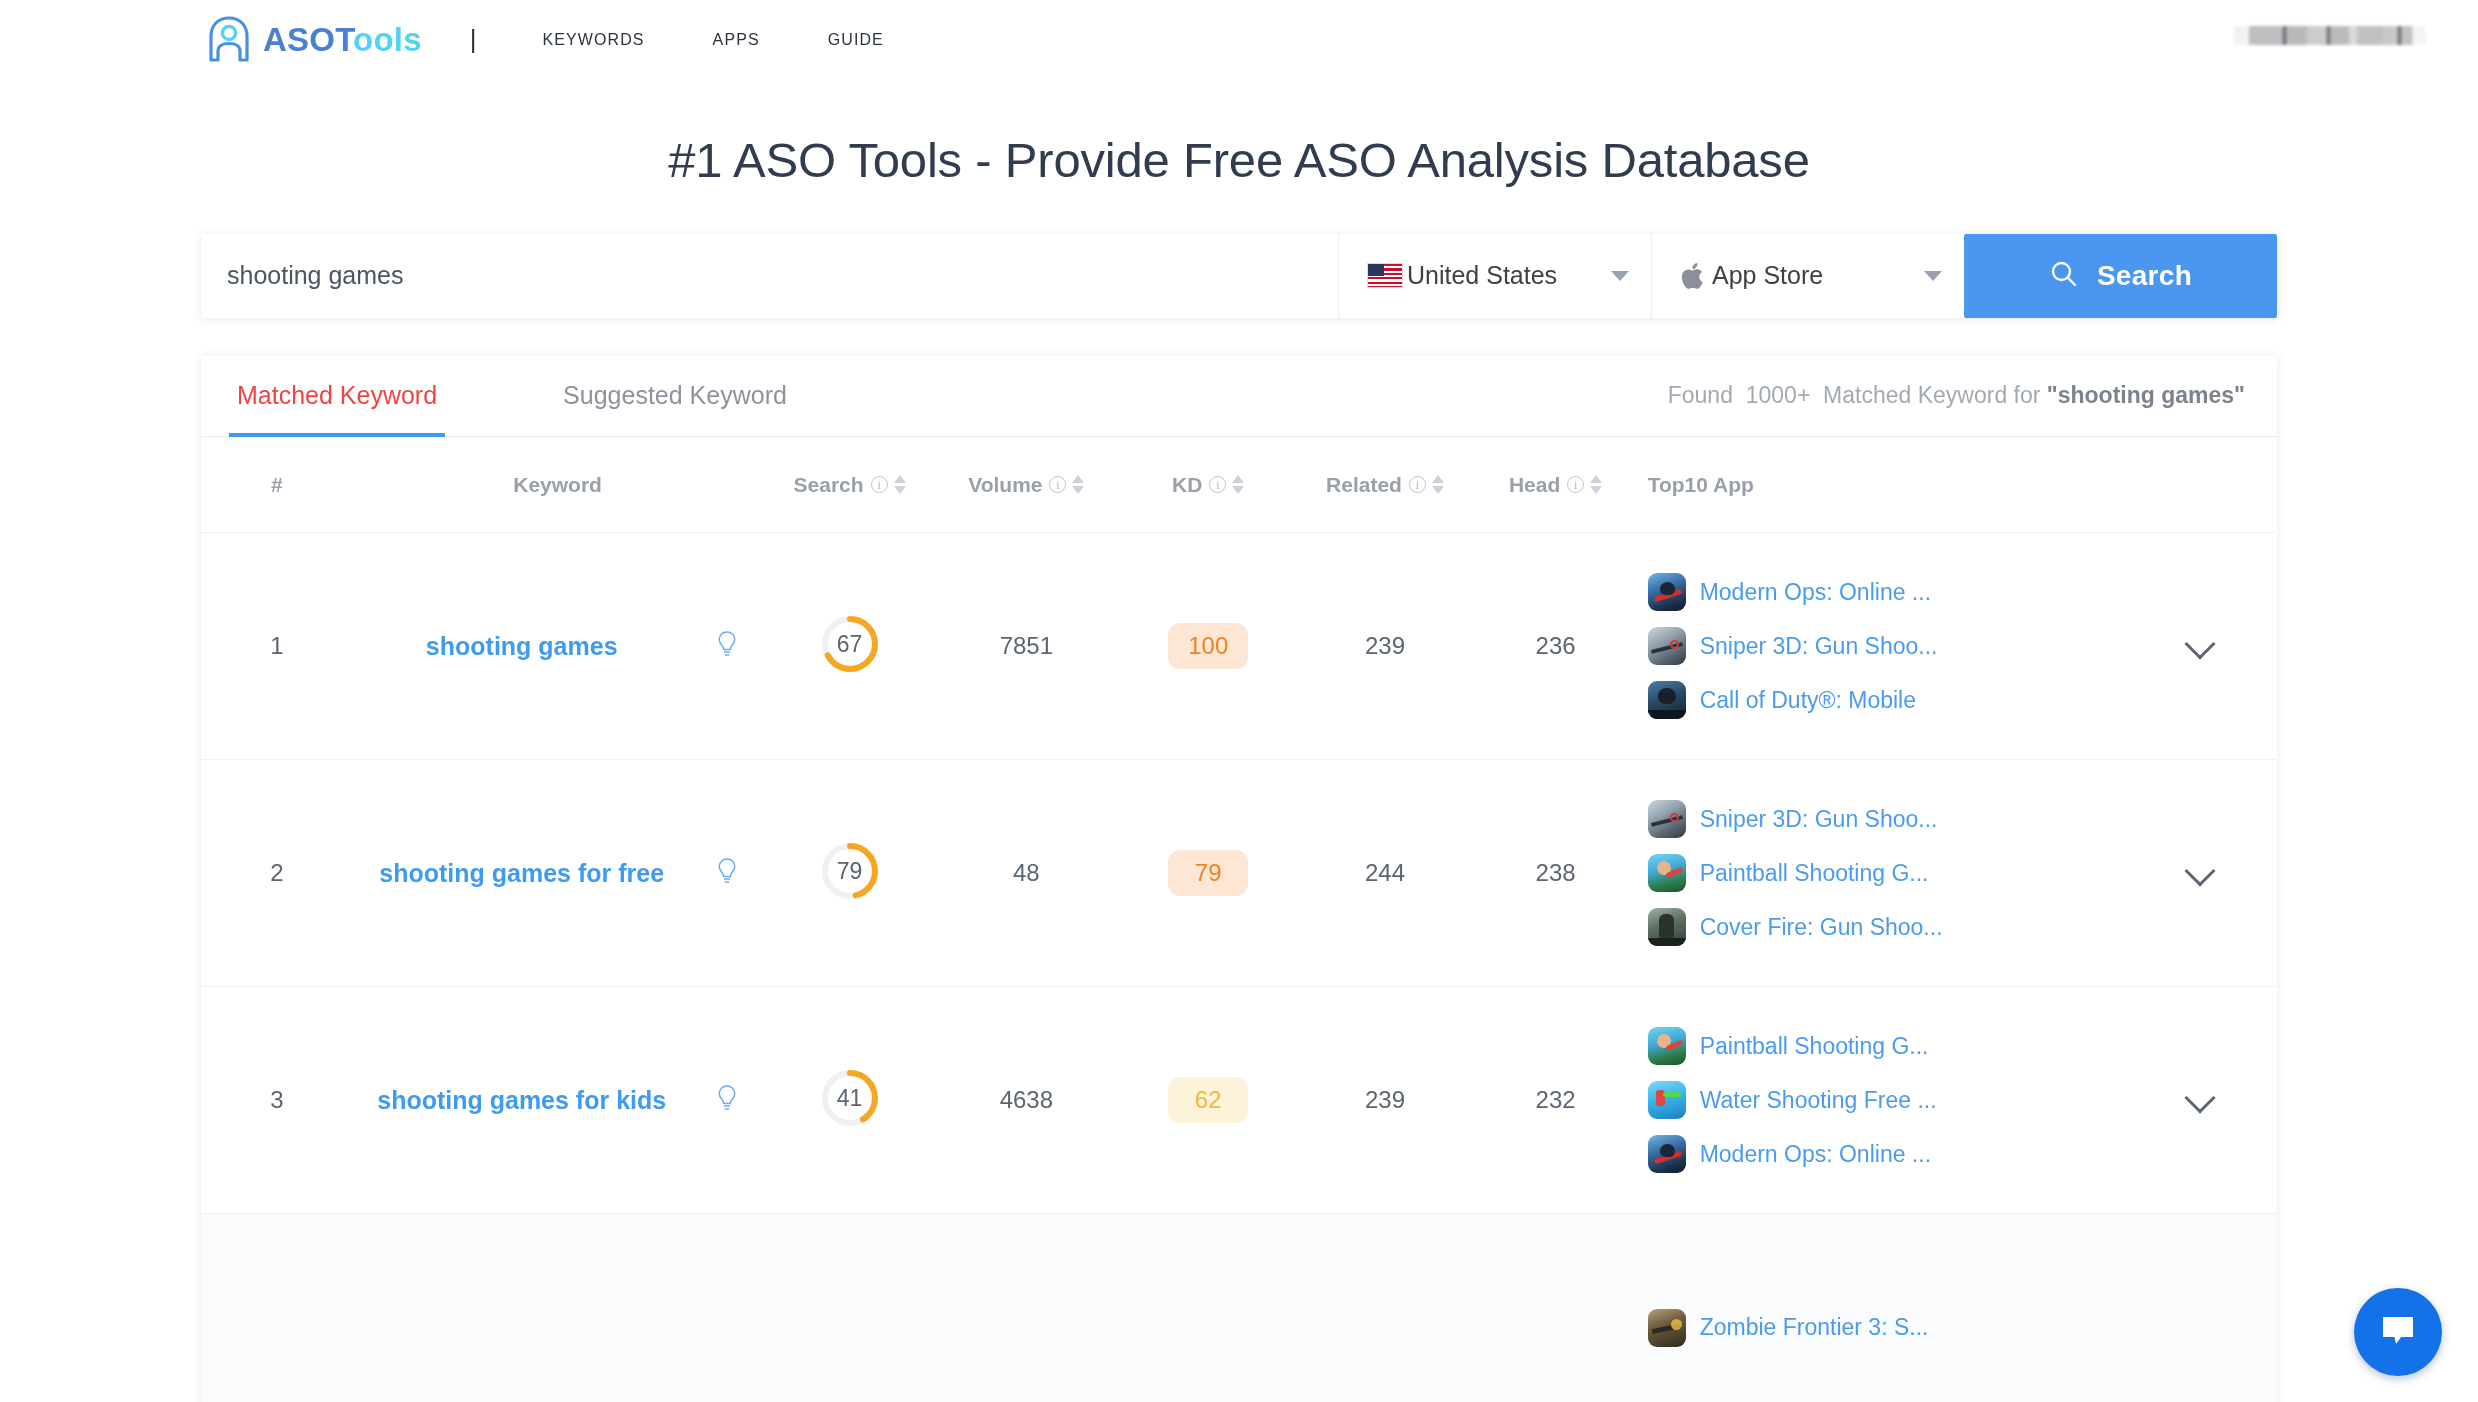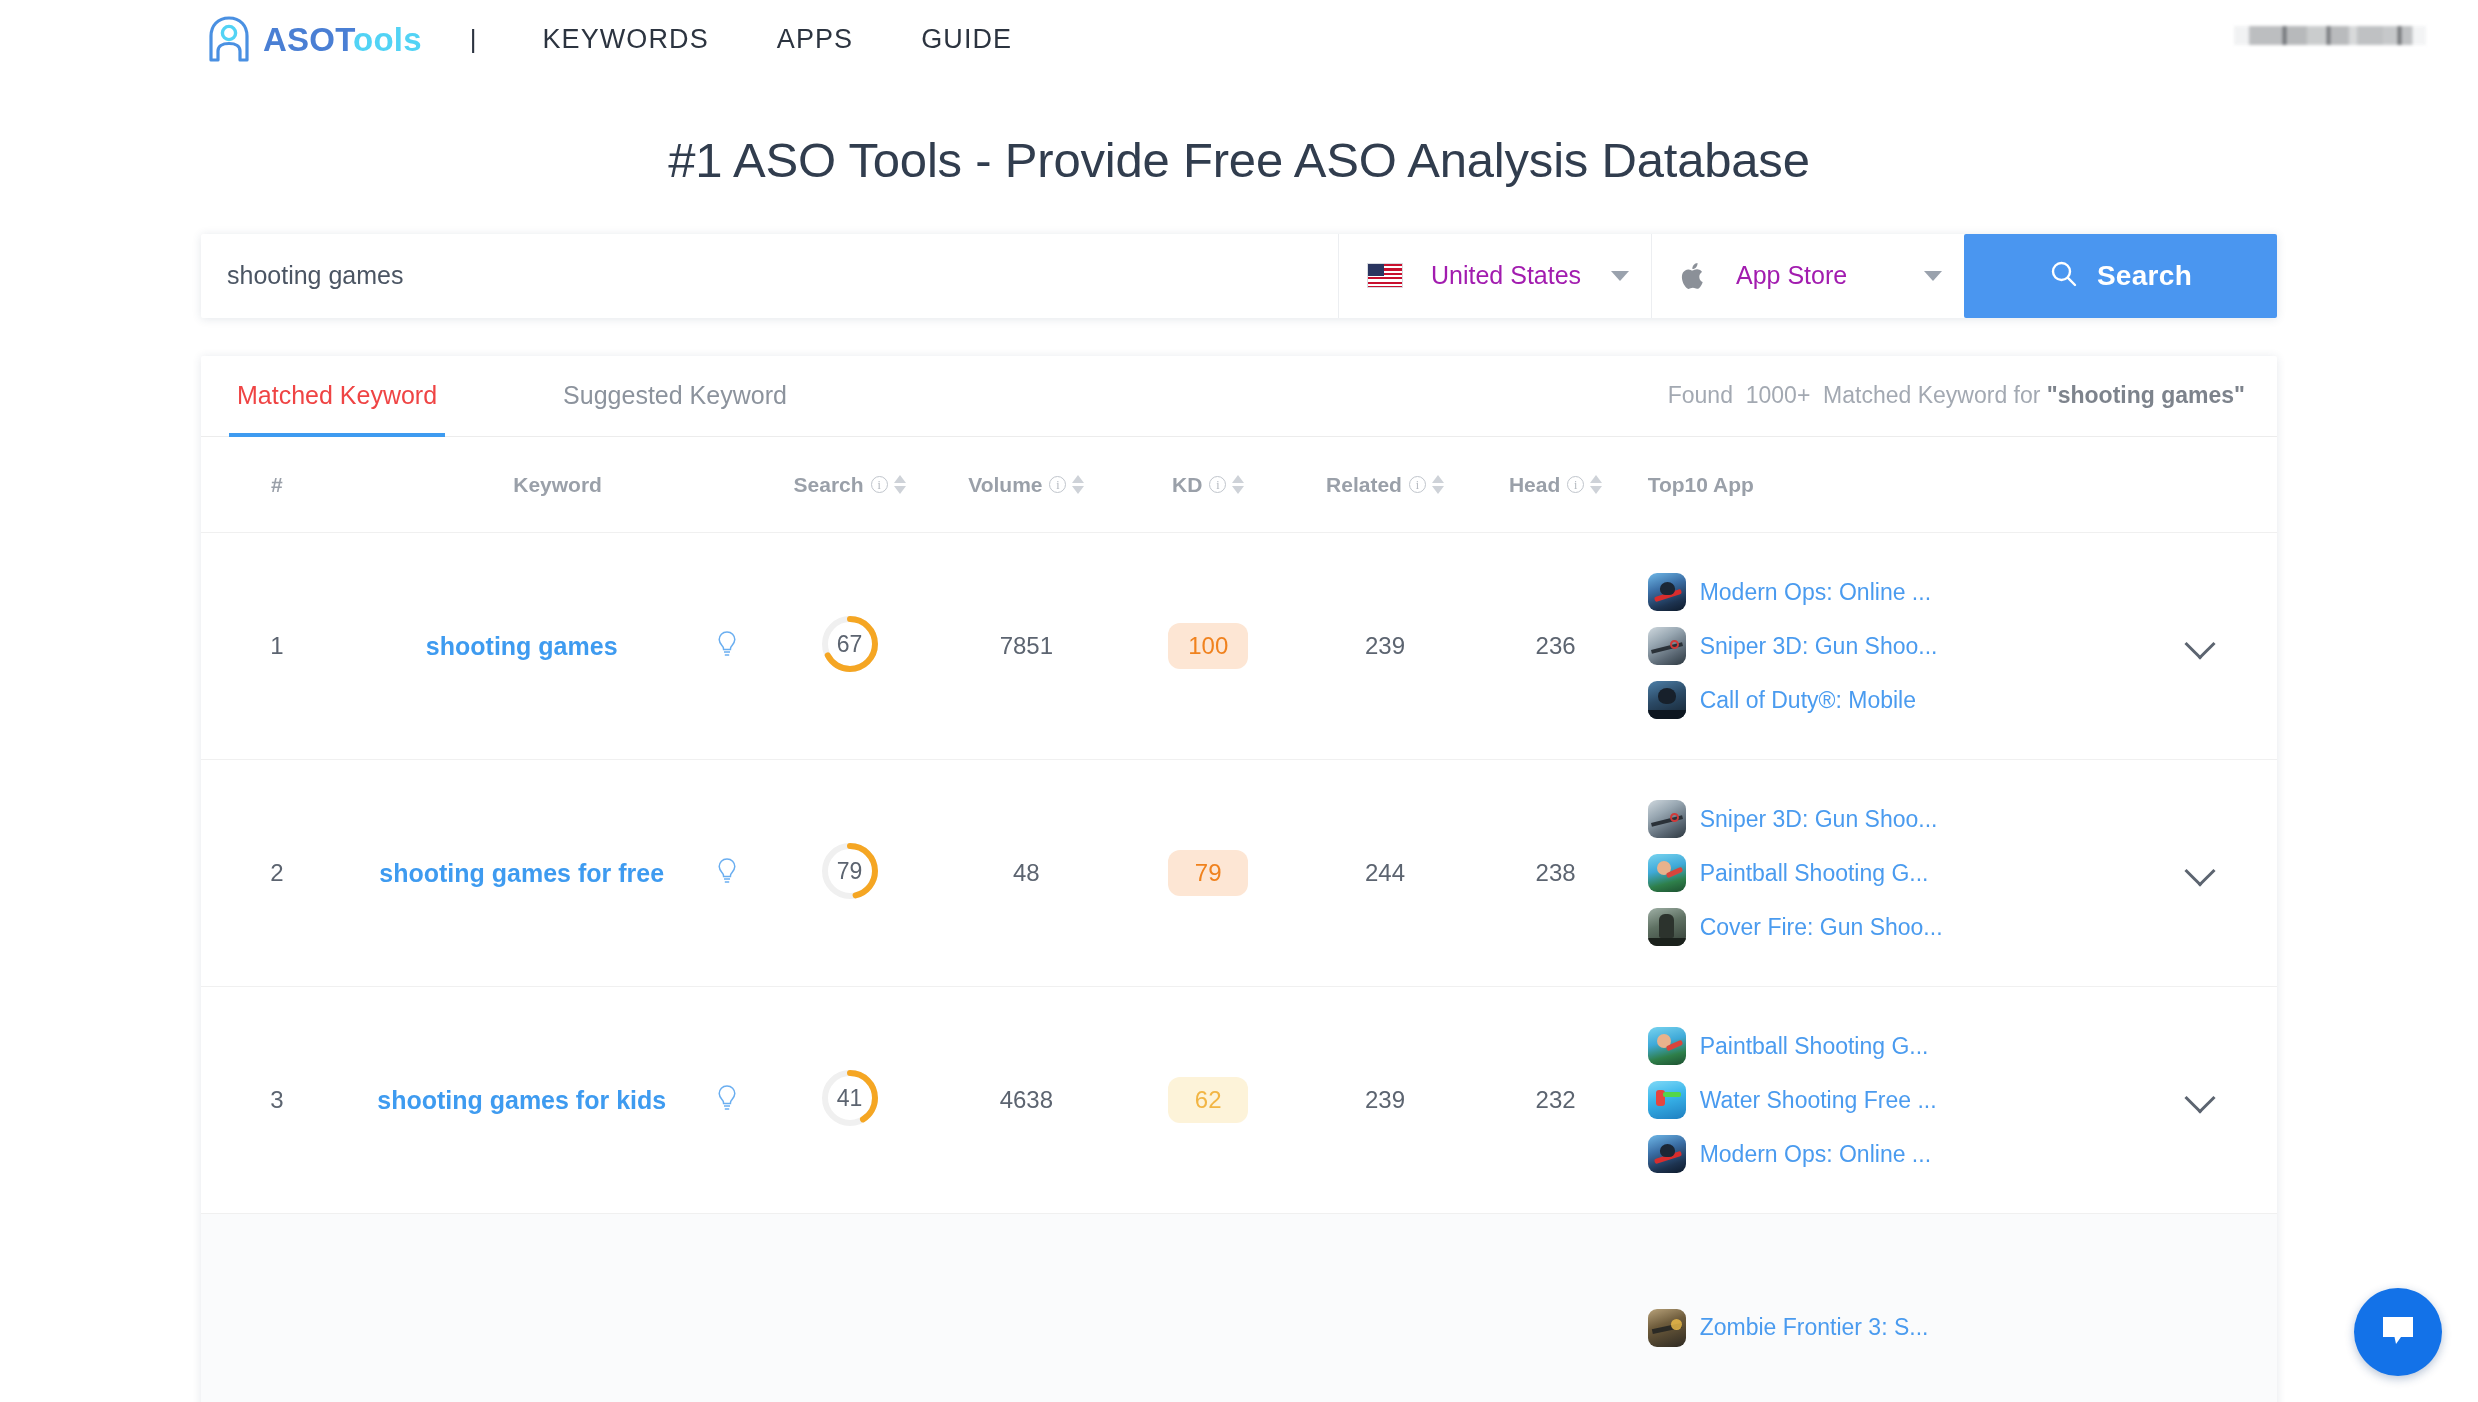--- a/index.html
+++ b/index.html
@@ -39,21 +39,21 @@
   .logo-t   { color: #4a7fd4; }
   .logo-ools{ color: #52d3f5; }
   .nav-sep {
     color: #2c3440;
     font-size: 26px;
     margin: 0 32px 0 48px;
     font-weight: 300;
   }
   .nav-links { display: flex; align-items: center; }
   .nav-link {
-    font-size: 27px;
+    font-size: 16px;
     letter-spacing: 1.1px;
     color: #2c3440;
     padding: 0 34px;
     cursor: pointer;
     white-space: nowrap;
   }
   .nav-right {
     position: absolute;
     right: 52px;
     top: 26px;
@@ -126,22 +126,22 @@
     width: 313px;
     border-left: 1px solid #eceef1;
     display: flex;
     align-items: center;
     padding: 0 22px 0 28px;
     cursor: pointer;
     position: relative;
   }
   .select-box .sel-label {
     font-size: 25px;
-    color: #a21caf;
-    margin-left: 28px;
+    color: #404040;
+    margin-left: 4px;
     flex: 1 1 auto;
     white-space: nowrap;
   }
   .caret-down {
     width: 0; height: 0;
     border-left: 9px solid transparent;
     border-right: 9px solid transparent;
     border-top: 10px solid #9aa2ad;
     flex: 0 0 auto;
   }

